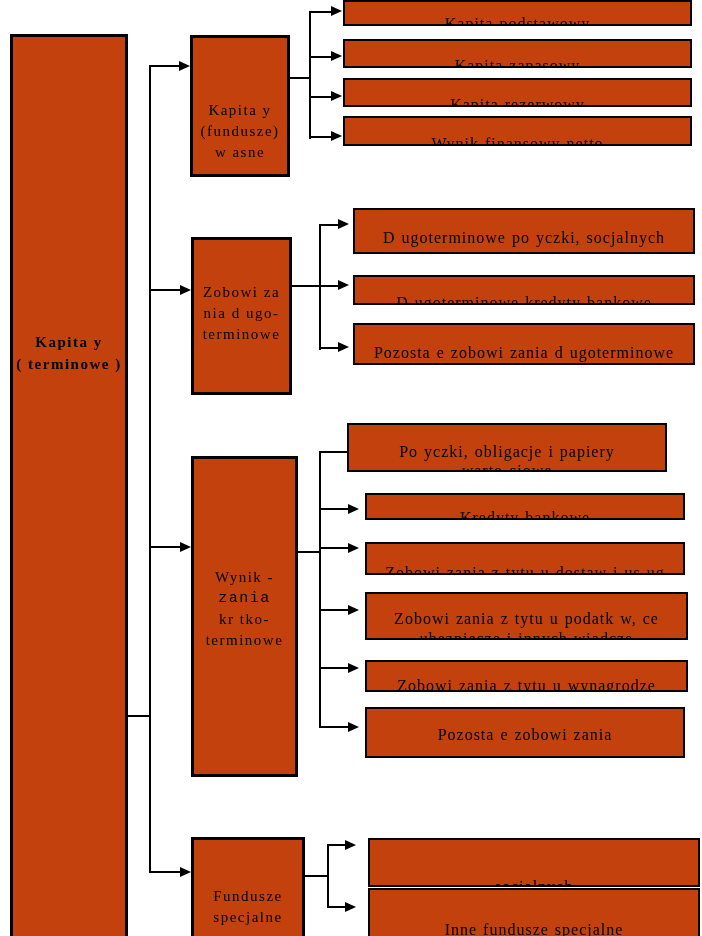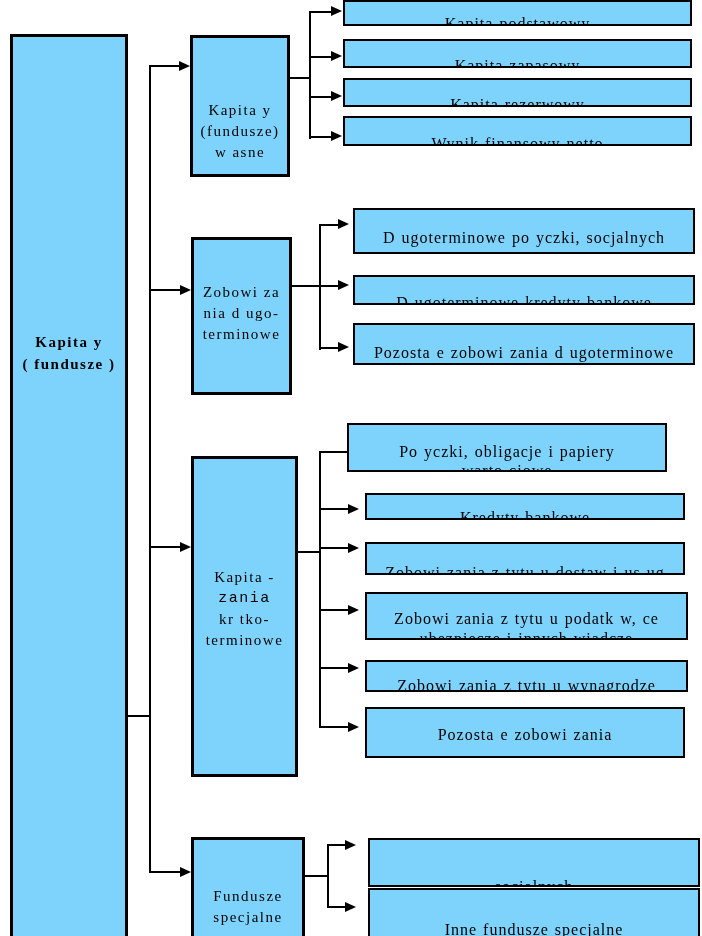--- a/index.html
+++ b/index.html
@@ -1,40 +1,40 @@
 <!DOCTYPE html>
 <html><head>
 <meta charset="utf-8">
 <style>
   html,body{margin:0;padding:0;background:#fff;}
   #canvas{
     position:relative;width:702px;height:936px;overflow:hidden;background:#fff;
     font-family:"Liberation Serif","DejaVu Serif",serif;color:#000;
   }
-  .box{position:absolute;box-sizing:border-box;background:#7dd3fc;overflow:hidden;}
+  .box{position:absolute;box-sizing:border-box;background:#c2410c;overflow:hidden;}
   .b3{border:3px solid #000;margin-top:32px;}
   .b2{border:2px solid #000;}
   .hl{position:absolute;height:2px;background:#000;}
   .vl{position:absolute;width:2px;background:#000;}
   .ah{position:absolute;width:0;height:0;
       border-top:5px solid transparent;border-bottom:5px solid transparent;
       border-left:11px solid #000;}
   .lbl{position:absolute;left:0;right:0;text-align:center;white-space:nowrap;}
   .root-line{font-weight:bold;font-size:15px;line-height:22px;letter-spacing:1.5px;}
   .node-line{font-size:15px;line-height:21px;letter-spacing:1.5px;}
   .leaf-line{font-size:16px;line-height:20px;letter-spacing:1px;word-spacing:1px;}
 </style>
 </head>
 <body>
 
 <div id="canvas">
 
   <div class="box b3" style="left:10px;top:2px;width:118px;height:927px;">
     <div class="lbl root-line" style="top:294px;">Kapita y</div>
-    <div class="lbl root-line" style="top:316px;">( fundusze )</div>
+    <div class="lbl root-line" style="top:316px;">( terminowe )</div>
   </div>
 
   <div class="hl" style="left:128px;top:715px;width:22px;"></div>
   <div class="vl" style="left:149px;top:65px;height:808px;"></div>
 
   <div class="hl" style="left:149px;top:65px;width:30px;"></div>
   <div class="ah" style="left:179px;top:61px;"></div>
   <div class="hl" style="left:149px;top:289px;width:31px;"></div>
   <div class="ah" style="left:180px;top:285px;"></div>
   <div class="hl" style="left:149px;top:546px;width:31px;"></div>
@@ -91,21 +91,21 @@
     <div class="lbl leaf-line" style="top:18px;">D ugoterminowe po yczki, socjalnych</div>
   </div>
   <div class="box b2" style="left:353px;top:275px;width:342px;height:30px;">
     <div class="lbl leaf-line" style="top:16px;">D ugoterminowe kredyty bankowe</div>
   </div>
   <div class="box b2" style="left:353px;top:323px;width:342px;height:42px;">
     <div class="lbl leaf-line" style="top:18px;">Pozosta e zobowi zania d ugoterminowe</div>
   </div>
 
   <div class="box b3" style="left:191px;top:424px;width:107px;height:321px;">
-    <div class="lbl node-line" style="top:108px;">Kapita -</div>
+    <div class="lbl node-line" style="top:108px;">Wynik -</div>
     <div class="lbl node-line" style="top:129px;font-family:Liberation Mono, monospace;">zania</div>
     <div class="lbl node-line" style="top:150px;">kr tko-</div>
     <div class="lbl node-line" style="top:171px;">terminowe</div>
   </div>
 
   <div class="hl" style="left:298px;top:551px;width:21px;"></div>
   <div class="vl" style="left:319px;top:451px;height:277px;"></div>
   <div class="hl" style="left:319px;top:451px;width:29px;"></div>
   <div class="ah" style="left:348px;top:447px;"></div>
   <div class="hl" style="left:319px;top:508px;width:29px;"></div>

